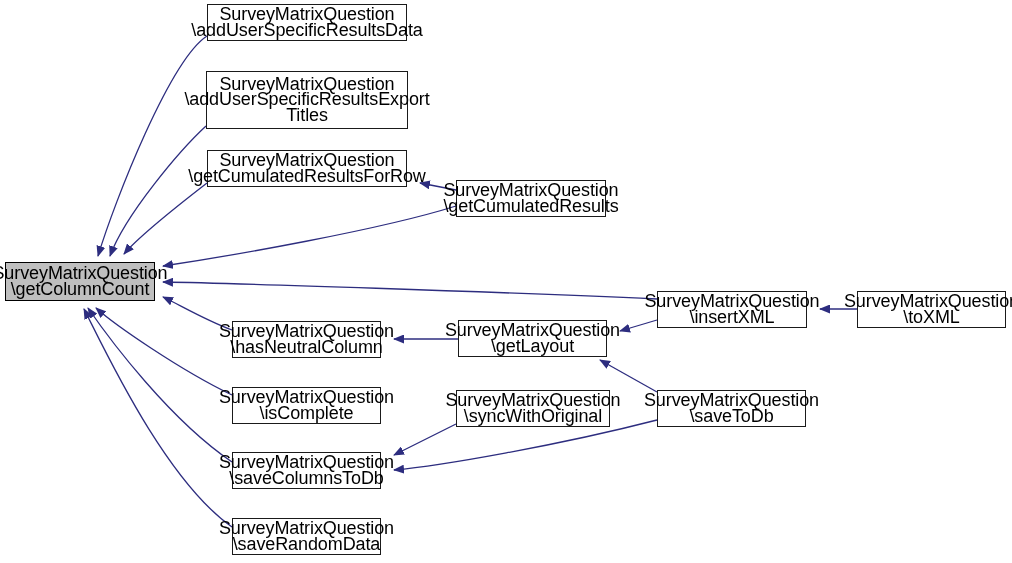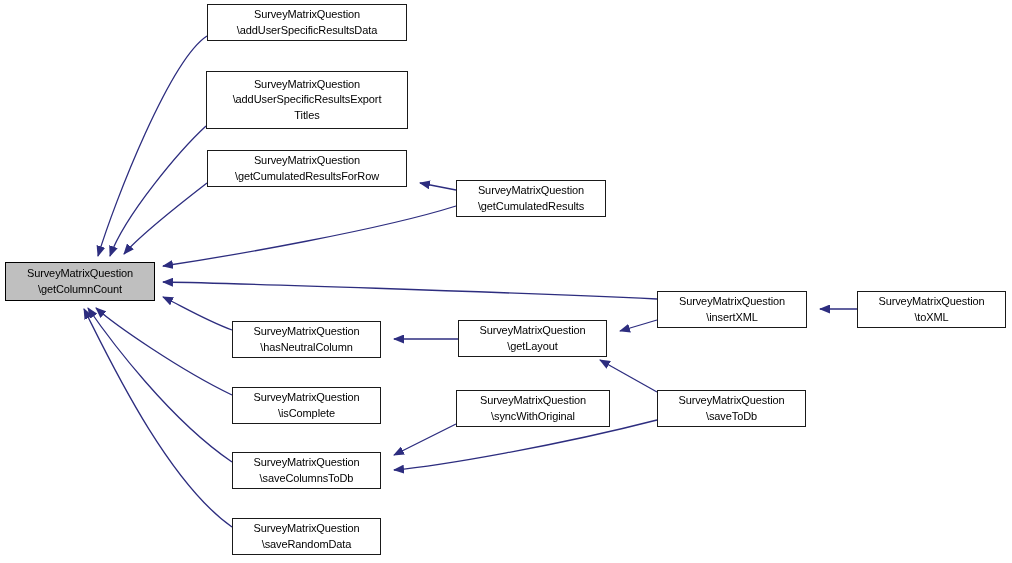--- a/index.html
+++ b/index.html
@@ -14,21 +14,21 @@
   .node{
     position:absolute;
     box-sizing:border-box;
     border:1px solid #1a1a1a;
     background:#ffffff;
     color:#000000;
     display:flex;
     align-items:center;
     justify-content:center;
     text-align:center;
-    font-size:11px;
+    font-size:18px;
     line-height:15.5px;
     letter-spacing:-0.1px;
     white-space:pre-line;
     z-index:2;
   }
   .node.highlight{
     background:#bfbfbf;
     border:1px solid #000000;
   }
   .node .lbl{display:block;padding:0 3px;}

